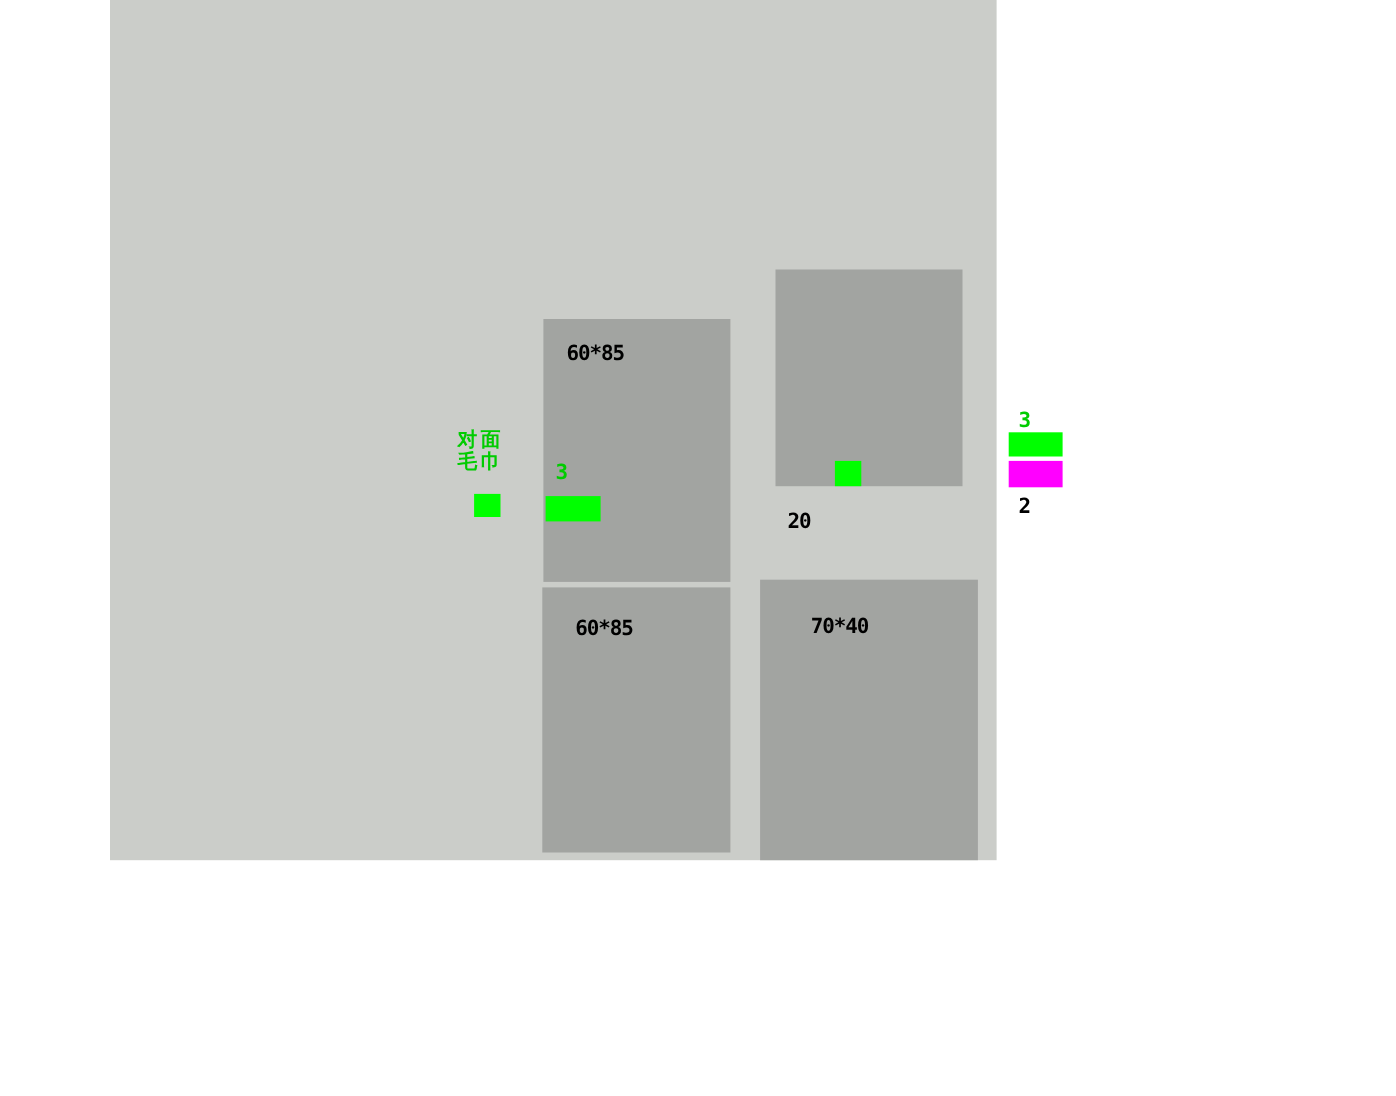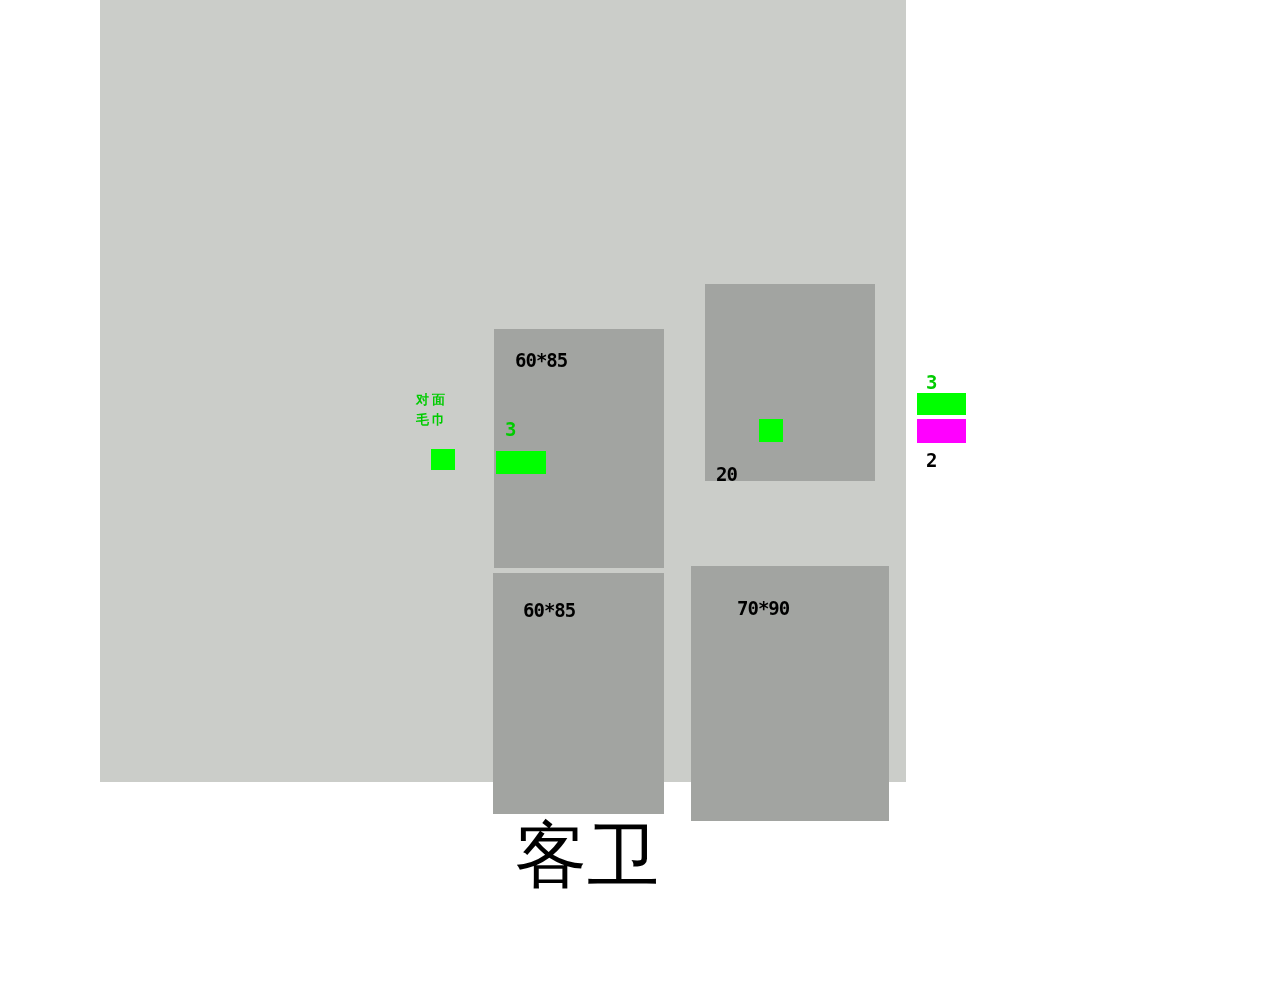--- a/index.html
+++ b/index.html
@@ -16,21 +16,20 @@
     background: var(--page-bg, #ffffff);
   }
   .canvas {
     position: absolute; left: 100px; top: 0;
     width: 806px; height: 782px;
     background: var(--canvas-bg, #cbcdc9);
   }
   .box {
     position: absolute;
     background: var(--box-fill, #a2a4a1);
-    margin-top: 39px;
   }
   .box-b1 { left: 394px; top: 290px; width: 170px; height: 239px; }
   .box-b2 { left: 393px; top: 534px; width: 171px; height: 241px; }
   .box-b3 { left: 605px; top: 245px; width: 170px; height: 197px; }
   .box-b4 { left: 591px; top: 527px; width: 198px; height: 255px; }
   .dim-label {
     position: absolute;
     font-family: "DejaVu Sans Mono", monospace;
     font-weight: bold;
     font-size: 19px;
@@ -51,21 +50,21 @@
   .m-square-a { left: 331px; top: 449px; width: 24px; height: 21px; }
   .m-bar-b    { left: 396px; top: 451px; width: 50px; height: 23px; }
   .m-square-c { left: 659px; top: 419px; width: 24px; height: 23px; }
   .qty-a { left: 405px; top: 420px; }
   .dim-30 { left: 616px; top: 465px; }
   .note {
     position: absolute; left: 316px; top: 390px;
     color: var(--green-text, #00cc00);
     font-family: "DejaVu Sans", sans-serif;
     font-weight: bold;
-    font-size: 13px;
+    font-size: 18px;
     line-height: 20px;
     letter-spacing: 3px;
     white-space: nowrap;
   }
   .legend {
     position: absolute; left: 916px; top: 372px;
     width: 60px;
   }
   .legend .dim-label { position: absolute; }
   .legend-qty-green   { left: 10px; top: 1px; }
@@ -92,21 +91,21 @@
       <span class="dim-label">60*85</span>
     </div>
 
     <div class="box box-b2">
       <span class="dim-label">60*85</span>
     </div>
 
     <div class="box box-b3"></div>
 
     <div class="box box-b4">
-      <span class="dim-label">70*90</span>
+      <span class="dim-label">70*40</span>
     </div>
 
     <div class="note">
       <div>对面</div>
       <div>毛巾</div>
     </div>
 
     <div class="marker m-square-a"></div>
 
     <span class="dim-label green-num qty-a">3</span>
@@ -119,15 +118,14 @@
 
   </div>
 
   <div class="legend">
     <span class="dim-label green-num legend-qty-green">3</span>
     <div class="marker legend-bar-green"></div>
     <div class="marker marker-magenta legend-bar-magenta"></div>
     <span class="dim-label legend-qty-magenta">2</span>
   </div>
 
-  <div class="title">客卫</div>
 
 </div>
 
 </body></html>

